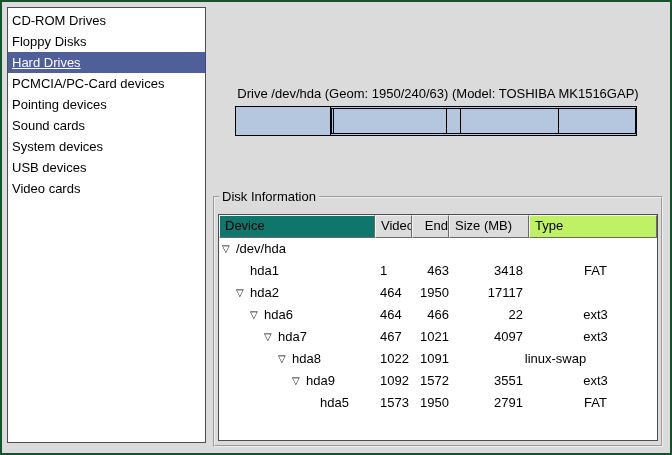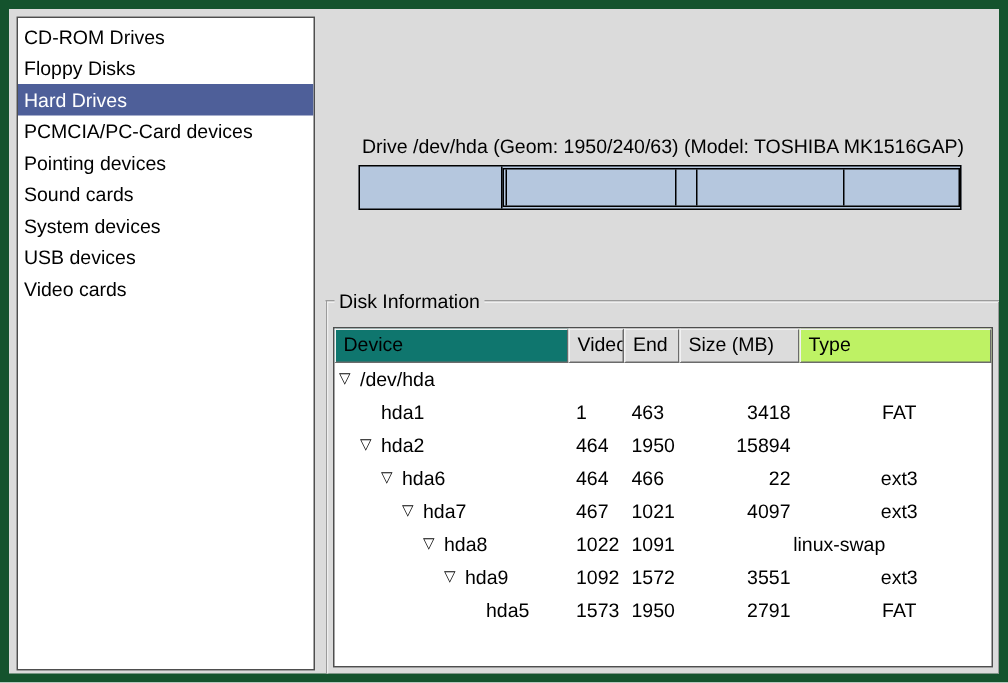--- a/index.html
+++ b/index.html
@@ -5,21 +5,21 @@
   html, body {
     margin: 0; padding: 0;
     background: #ffffff;
     font-family: "Liberation Sans", sans-serif;
   }
   .window {
     position: relative;
     width: 672px; height: 455px;
     box-sizing: border-box;
     background: #dbdbdb;
-    border: 6px solid #14532d;
+    border: 2px solid #14532d;
     font-size: 13px;
     color: #000;
     overflow: hidden;
   }
 
   
   .device-list {
     position: absolute; left: 5px; top: 5px;
     width: 199px; height: 436px;
     box-sizing: border-box;
@@ -27,21 +27,21 @@
     border: 1px solid #4e4e4e;
     padding-top: 2px;
     overflow: hidden;
   }
   .device-list-item {
     height: 21px; line-height: 21px;
     padding-left: 4px;
     white-space: nowrap; overflow: hidden;
     cursor: default;
   }
-  .device-list-item.selected { color: #fff; }
+  .device-list-item.selected { color: #fff; text-decoration: underline; }
 
   
   .drive-label {
     position: absolute; left: 211px; top: 84px;
     width: 450px; height: 16px;
     text-align: center; white-space: nowrap;
     font-size: 13px;
   }
   .partition-bar {
     position: absolute; left: 233px; top: 104px;
@@ -100,21 +100,21 @@
     white-space: nowrap; overflow: hidden;
     cursor: default;
   }
   .tbl-row { display: flex; height: 22px; line-height: 22px; }
   .tbl-row .cell {
     box-sizing: border-box;
     white-space: nowrap; overflow: hidden;
   }
   .col-device { width: 156px; }
   .col-start  { width: 37px; }
-  .col-end    { width: 37px; }
+  .col-end    { width: 37px; text-align: right; }
   .col-size   { width: 80px; }
   .col-type   { flex: 1; }
   .tbl-row .col-start, .tbl-row .col-end { padding-left: 5px; }
   .tbl-row .col-size { text-align: right; padding-right: 6px; }
   .tbl-row .col-type { padding-left: 5px; text-align: center; }
   .device-cell-inner { display: flex; align-items: center; height: 22px; }
   .expander {
     display: inline-block; width: 14px;
     font-size: 10px; line-height: 22px;
     text-align: left;
@@ -189,21 +189,21 @@
         </div>
         <div class="tbl-row">
           <div class="cell col-device">
             <div class="device-cell-inner" style="padding-left: 17px;">
               <span class="expander">▽</span>
               <span>hda2</span>
             </div>
           </div>
           <div class="cell col-start">464</div>
           <div class="cell col-end">1950</div>
-          <div class="cell col-size">15894</div>
+          <div class="cell col-size">17117</div>
         </div>
         <div class="tbl-row">
           <div class="cell col-device">
             <div class="device-cell-inner" style="padding-left: 31px;">
               <span class="expander">▽</span>
               <span>hda6</span>
             </div>
           </div>
           <div class="cell col-start">464</div>
           <div class="cell col-end">466</div>

